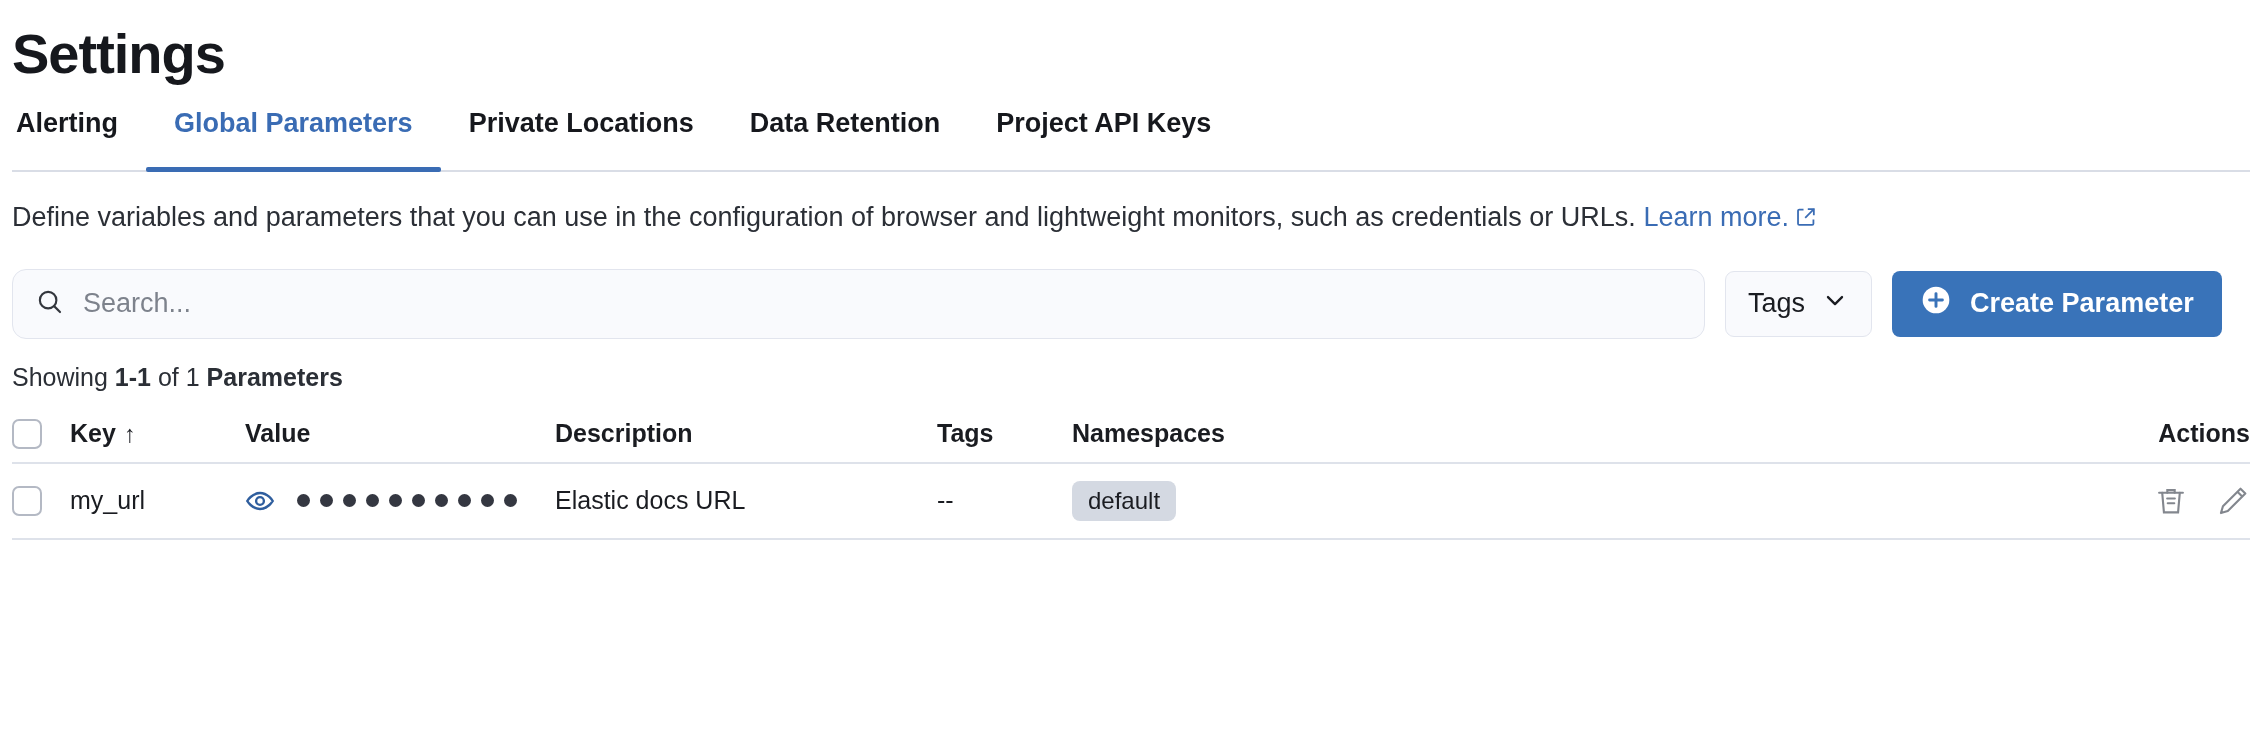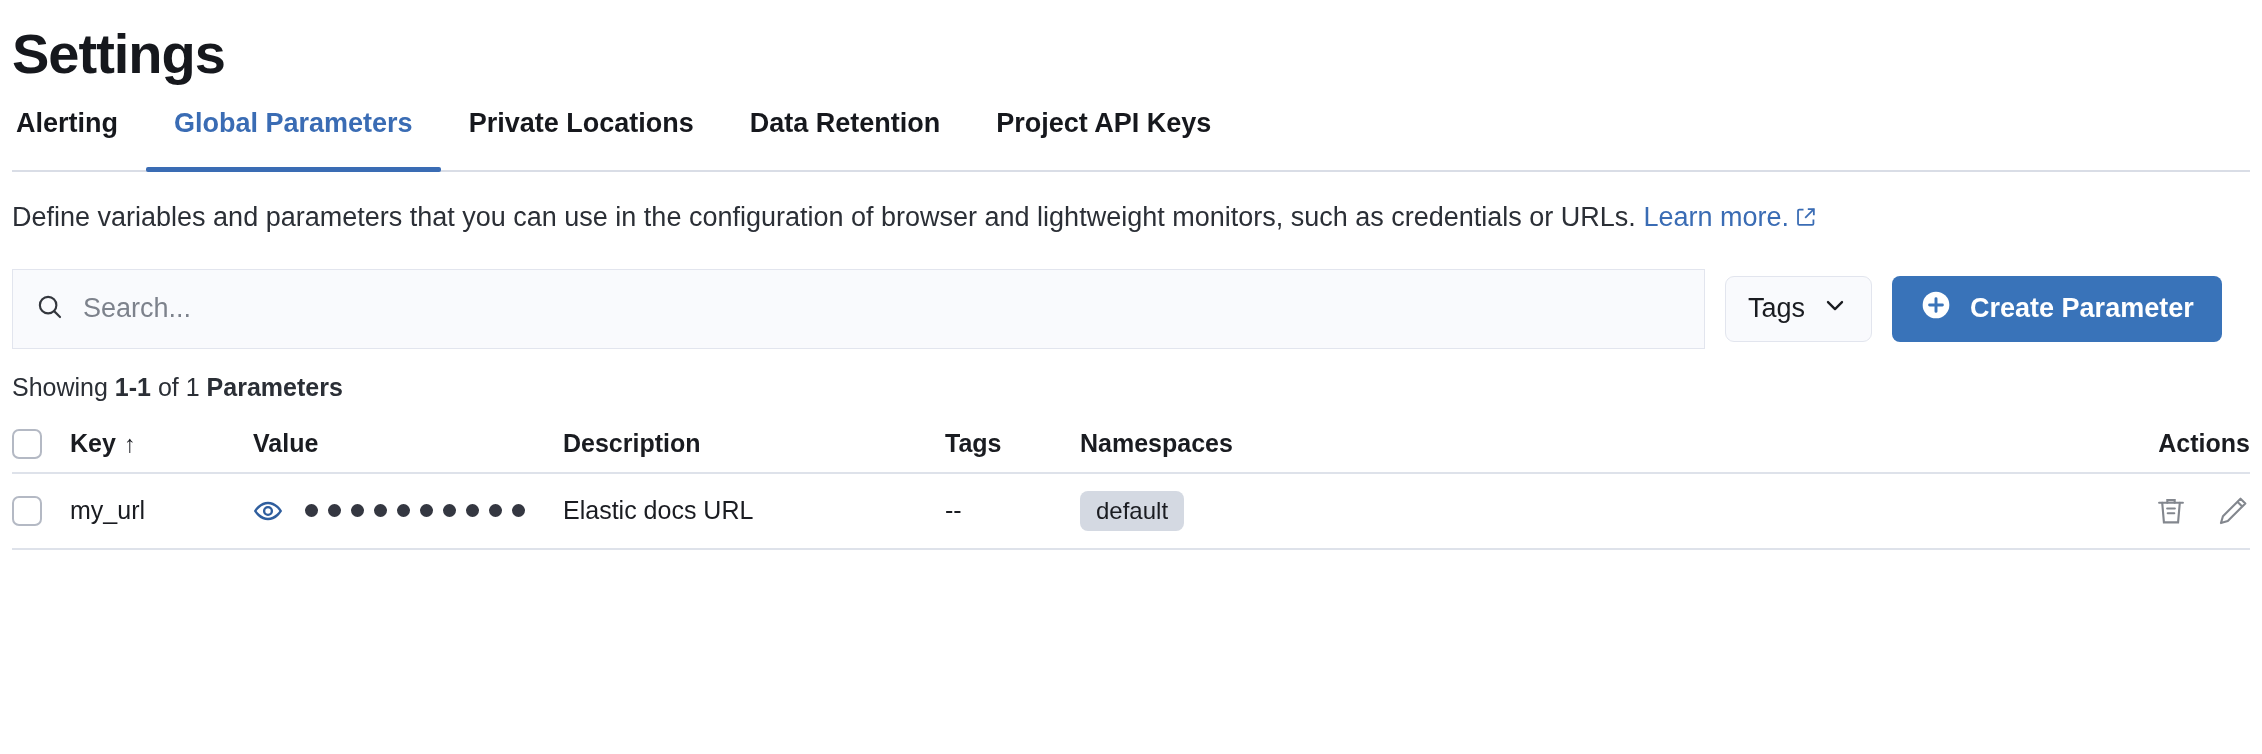--- a/index.html
+++ b/index.html
@@ -81,24 +81,24 @@
 
   
   .controls {
     display: flex;
     align-items: center;
     gap: 20px;
     margin-top: 30px;
   }
   .search-box {
     flex: 0 0 1693px;
-    height: 80px;
+    height: 70px;
     background: #f9fafd;
     border: 1px solid #e2e5ee;
-    border-radius: 0;
+    border-radius: 14px;
     display: flex;
     align-items: center;
     padding: 0 22px;
     gap: 18px;
     cursor: text;
   }
   .search-input {
     flex: 1;
     border: none;
     outline: none;
@@ -159,21 +159,21 @@
     border-bottom: 2px solid #dee2ea;
   }
   .row.header { height: 58px; }
   .row.data   { height: 76px; }
 
   .cell { font-size: 25px; color: #1a1c21; }
   .row.header .cell { font-weight: 700; }
 
   .c-check  { width: 58px; display: flex; align-items: center; }
   .c-key    { width: 175px; }
-  .c-value  { width: 310px; display: flex; align-items: center; gap: 22px; margin-left: 8px; }
+  .c-value  { width: 310px; display: flex; align-items: center; gap: 22px; }
   .c-desc   { width: 382px; }
   .c-tags   { width: 135px; }
   .c-ns     { flex: 1; }
   .c-actions{ width: 150px; display: flex; align-items: center; justify-content: flex-end; gap: 28px; }
 
   .checkbox {
     width: 30px; height: 30px;
     border: 2px solid #b4b9c4;
     border-radius: 7px;
     background: #ffffff;

